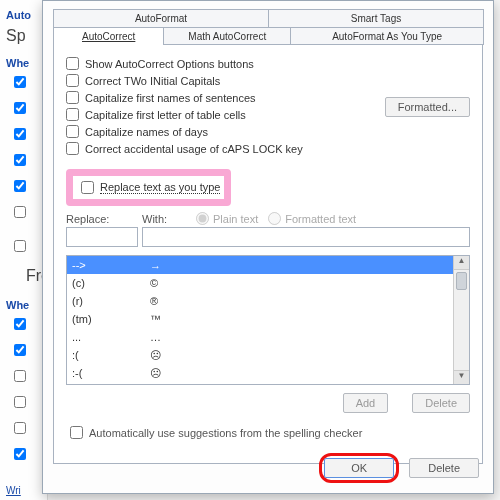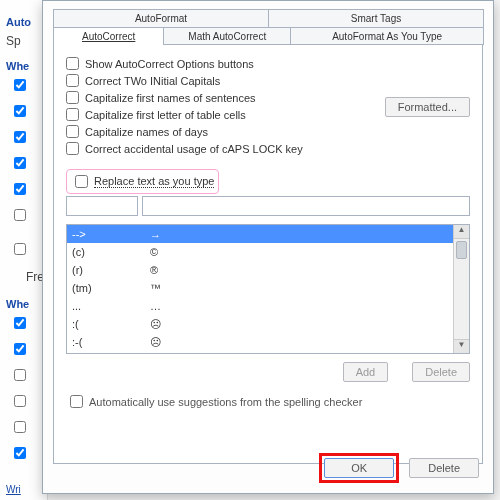--- a/index.html
+++ b/index.html
@@ -17,24 +17,24 @@
   
   .bg {
     position: absolute;
     left: 0; top: 0;
     width: 48px;
     height: 500px;
     background: #fefefe;
     border-right: 1px solid #ddd;
     padding-top: 8px;
   }
-  .bg .hdr { color: #1a4aa8; font-weight: bold; padding-left: 6px; font-size: 11px; margin-top: 8px; }
+  .bg .hdr { color: #1a4aa8; font-weight: bold; padding-left: 6px; font-size: 11px; margin-top: 1px; }
   .bg .row { padding: 4px 0 4px 10px; }
   .bg input[type=checkbox]{ width:12px; height:12px; }
-  .bg .sm { color:#444; font-size:12px; padding-left:6px; margin-top:6px;}
+  .bg .sm { color:#444; font-size:16px; padding-left:6px; margin-top:6px;}
   .bg .link { color:#1a4aa8; text-decoration:underline; padding-left:6px; font-size:10px;}
   .bg .btnish { border:1px solid #bbb; background:#f0f0f0; font-size:10px; padding:1px 4px; margin-left:6px; display:inline-block;}
   
   .dialog {
     position: absolute;
     left: 42px;
     top: 0;
     width: 452px;
     height: 494px;
     background: #fdfdfd;
@@ -90,21 +90,21 @@
     background: #f3f3f3;
     border: 1px solid #b5b9bf;
     border-radius: 2px;
     color: #555;
     font-size: 11px;
     padding: 3px 12px;
     cursor: pointer;
   }
   .winbtn.disabled { color:#9a9a9a; cursor:default; }
   .redbox {
-    border: 1px solid #f9a8d4;
+    border: 7px solid #f9a8d4;
     border-radius: 4px;
     padding: 2px 4px;
     display:inline-flex;
     align-items:center;
   }
   .replace-sect { margin-top: 12px; }
   .lblrow { display:flex; align-items:center; margin-top:6px; font-size:11px; color:#555;}
   .lblrow .lab { width: 74px;}
   .lblrow .lab2 { width: 44px; margin-left:2px;}
   .radio { margin: 0 4px 0 10px; }
@@ -146,21 +146,21 @@
   .addrow { display:flex; justify-content:flex-end; gap:24px; margin-top:8px;}
   .autochk { margin-top:10px; color:#555; display:flex; align-items:center;}
   .dlg-btns {
     position:absolute;
     right: 14px;
     bottom: 10px;
     display:flex;
     gap:10px;
     align-items:center;
   }
-  .okwrap { border:3px solid #e11; border-radius:0; padding:2px; }
+  .okwrap { border:3px solid #e11; border-radius:12px; padding:2px; }
 </style>
 </head>
 <body>
 
 <div class="bg">
   <div class="hdr">Auto</div>
   <div class="sm">Sp</div>
   <div class="hdr" style="margin-top:12px;">Whe</div>
   <div class="row"><input type="checkbox" checked="" style=""></div>
   <div class="row"><input type="checkbox" checked="" style=""></div>
@@ -225,20 +225,28 @@
     <div class="exceptions">
       <button class="winbtn">Formatted...</button>
     </div>
 
     <div class="replace-sect">
       <span class="redbox">
         <input type="checkbox" style="margin-right: 6px;">
         <span style="border-bottom:1px dotted #333;">Replace text as you type</span>
       </span>
 
+      <div class="lblrow">
+        <span class="lab">Replace:</span>
+        <span class="lab2">With:</span>
+        <input type="radio" class="radio" checked="" disabled="" style="">
+        <span class="radio-lbl">Plain text</span>
+        <input type="radio" class="radio" disabled="" style="">
+        <span class="radio-lbl">Formatted text</span>
+      </div>
 
       <div class="inprow">
         <input type="text" style="width: 72px; margin-right: 4px;">
         <input type="text" style="flex: 1 1 0%;">
       </div>
 
       <div class="table">
         <div class="trow sel">
           <div class="c1">--&gt;</div>
           <div class="c2">→</div>

